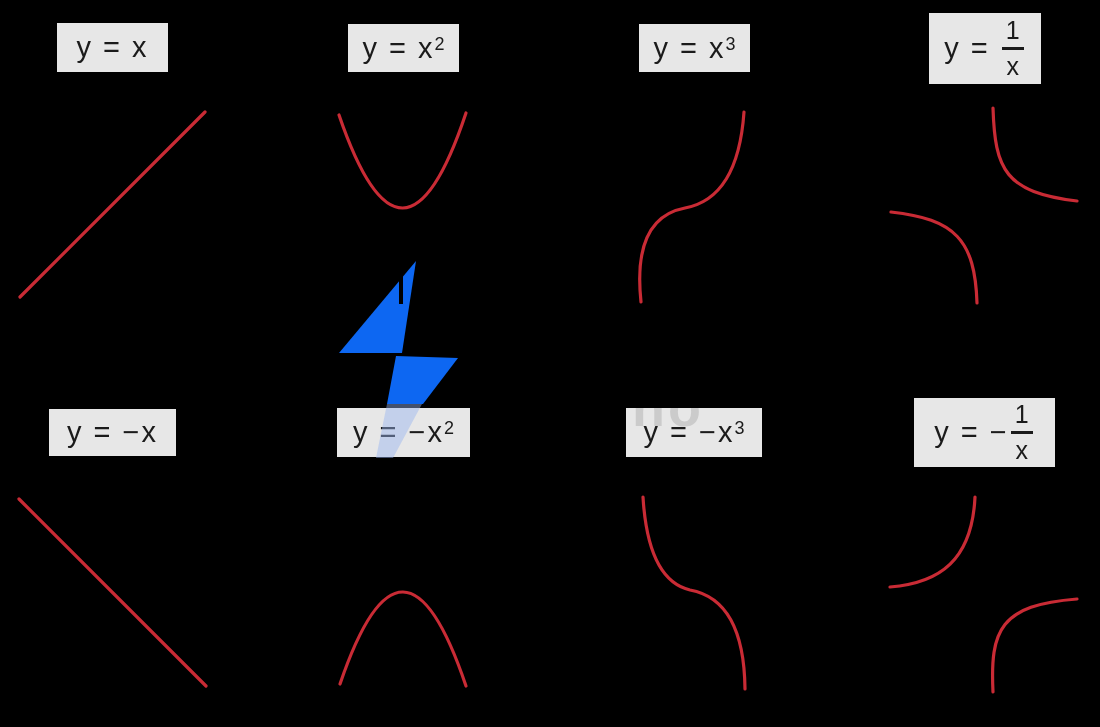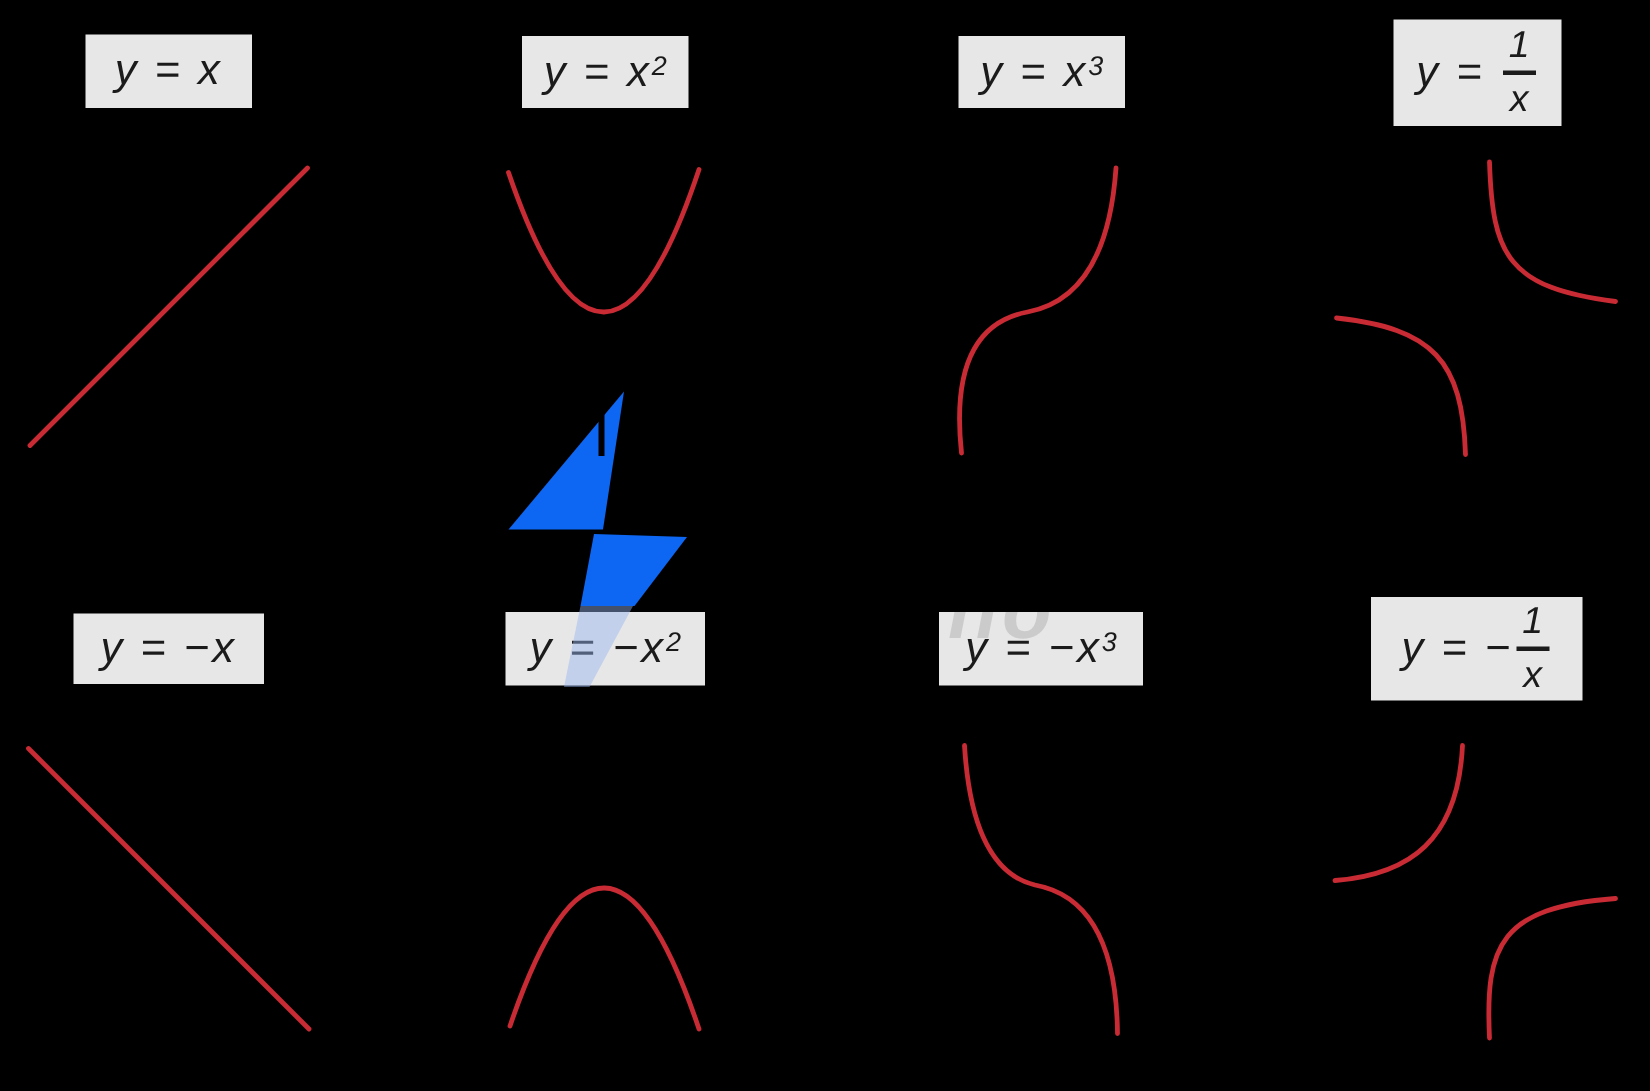--- a/index.html
+++ b/index.html
@@ -1,21 +1,21 @@
 <!DOCTYPE html>
 <html style="--bg: #000000; --curve: #c92b35; --box-bg: #e7e7e7; --box-text: #1b1b1b; --logo: #0d67f2;"><head>
 <meta charset="utf-8">
 <style>
   :root{
     --bg:#000000; --curve:#c92b35; --box-bg:#e7e7e7; --box-text:#1b1b1b; --logo:#0d67f2;
   }
   html,body{margin:0;padding:0;background:var(--bg);}
   .canvas{
     position:relative;width:1100px;height:727px;background:var(--bg);
-    font-family:"Liberation Sans",sans-serif;overflow:hidden;font-style:italic;
+    font-family:"Liberation Sans",sans-serif;overflow:hidden;
   }
   .label-box{
     position:absolute;background:var(--box-bg);color:var(--box-text);
     display:flex;align-items:center;justify-content:center;
     font-size:29px;letter-spacing:2px;white-space:pre;z-index:1;
   }
   .label-box sup{font-size:18px;position:relative;top:-4px;letter-spacing:0;}
   .b1{left:57px;top:23px;width:111px;height:49px;}
   .b2{left:348px;top:24px;width:111px;height:48px;}
   .b3{left:639px;top:24px;width:111px;height:48px;}

